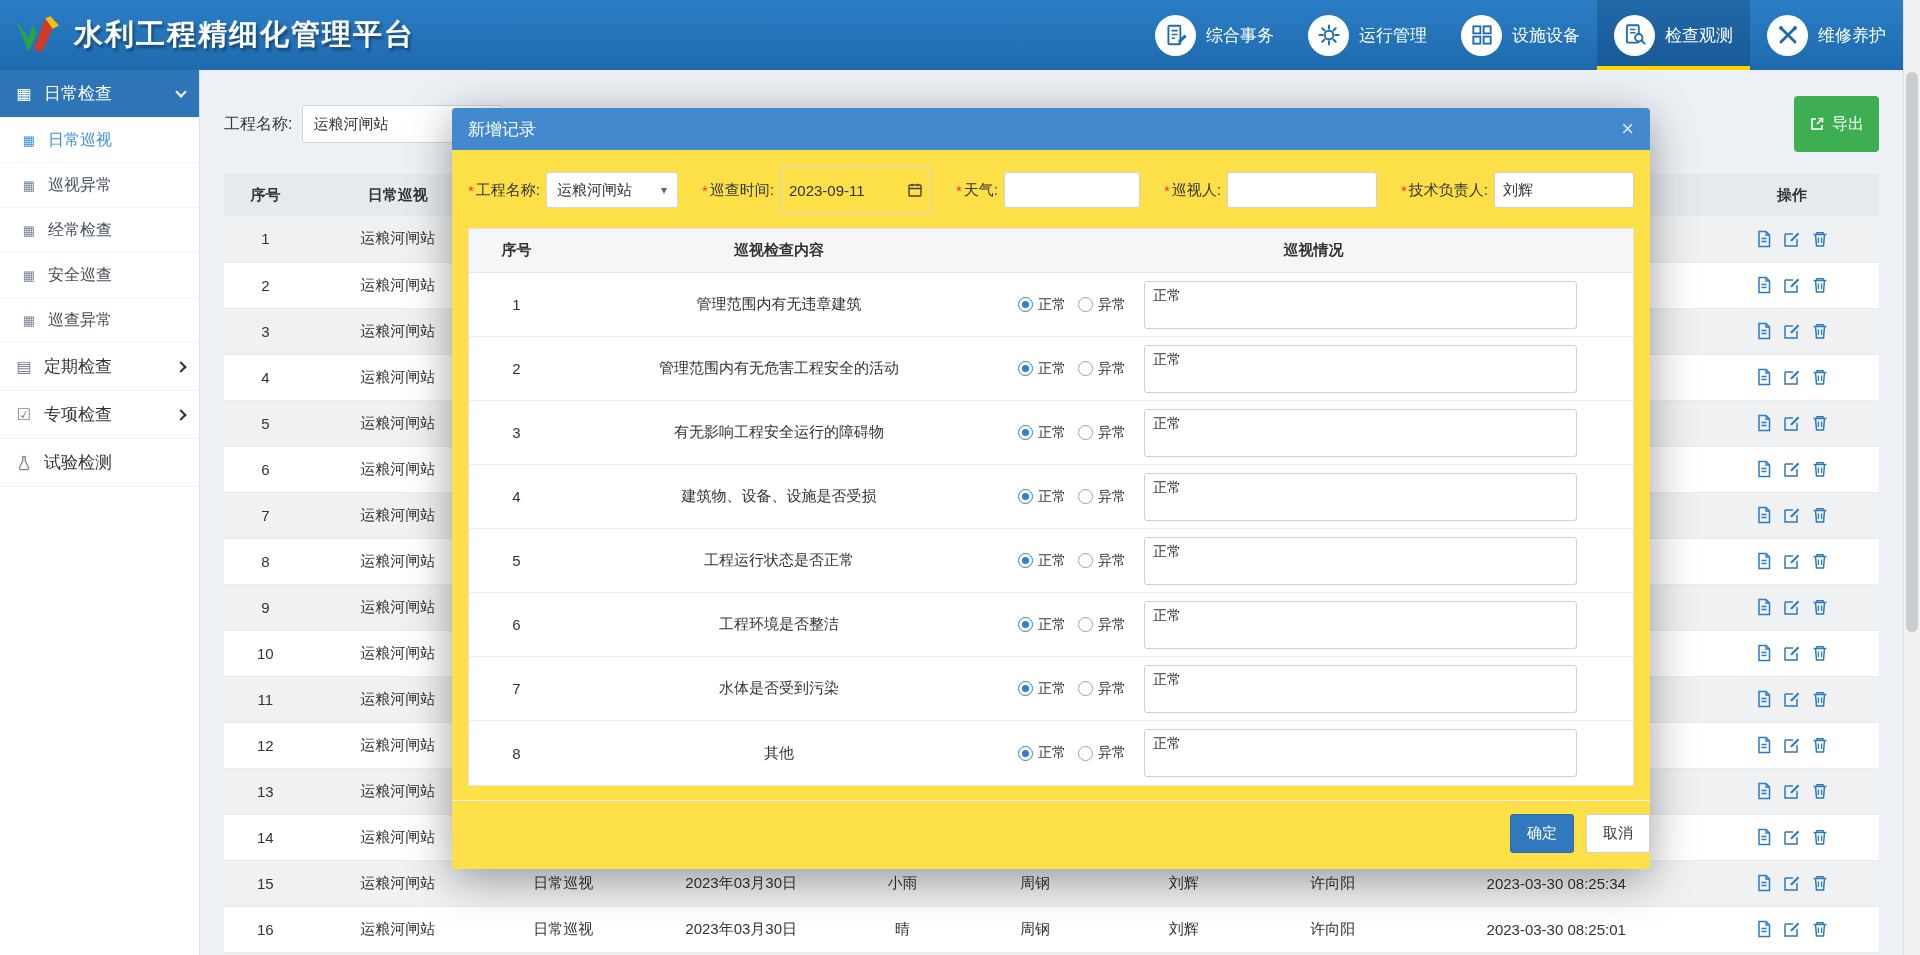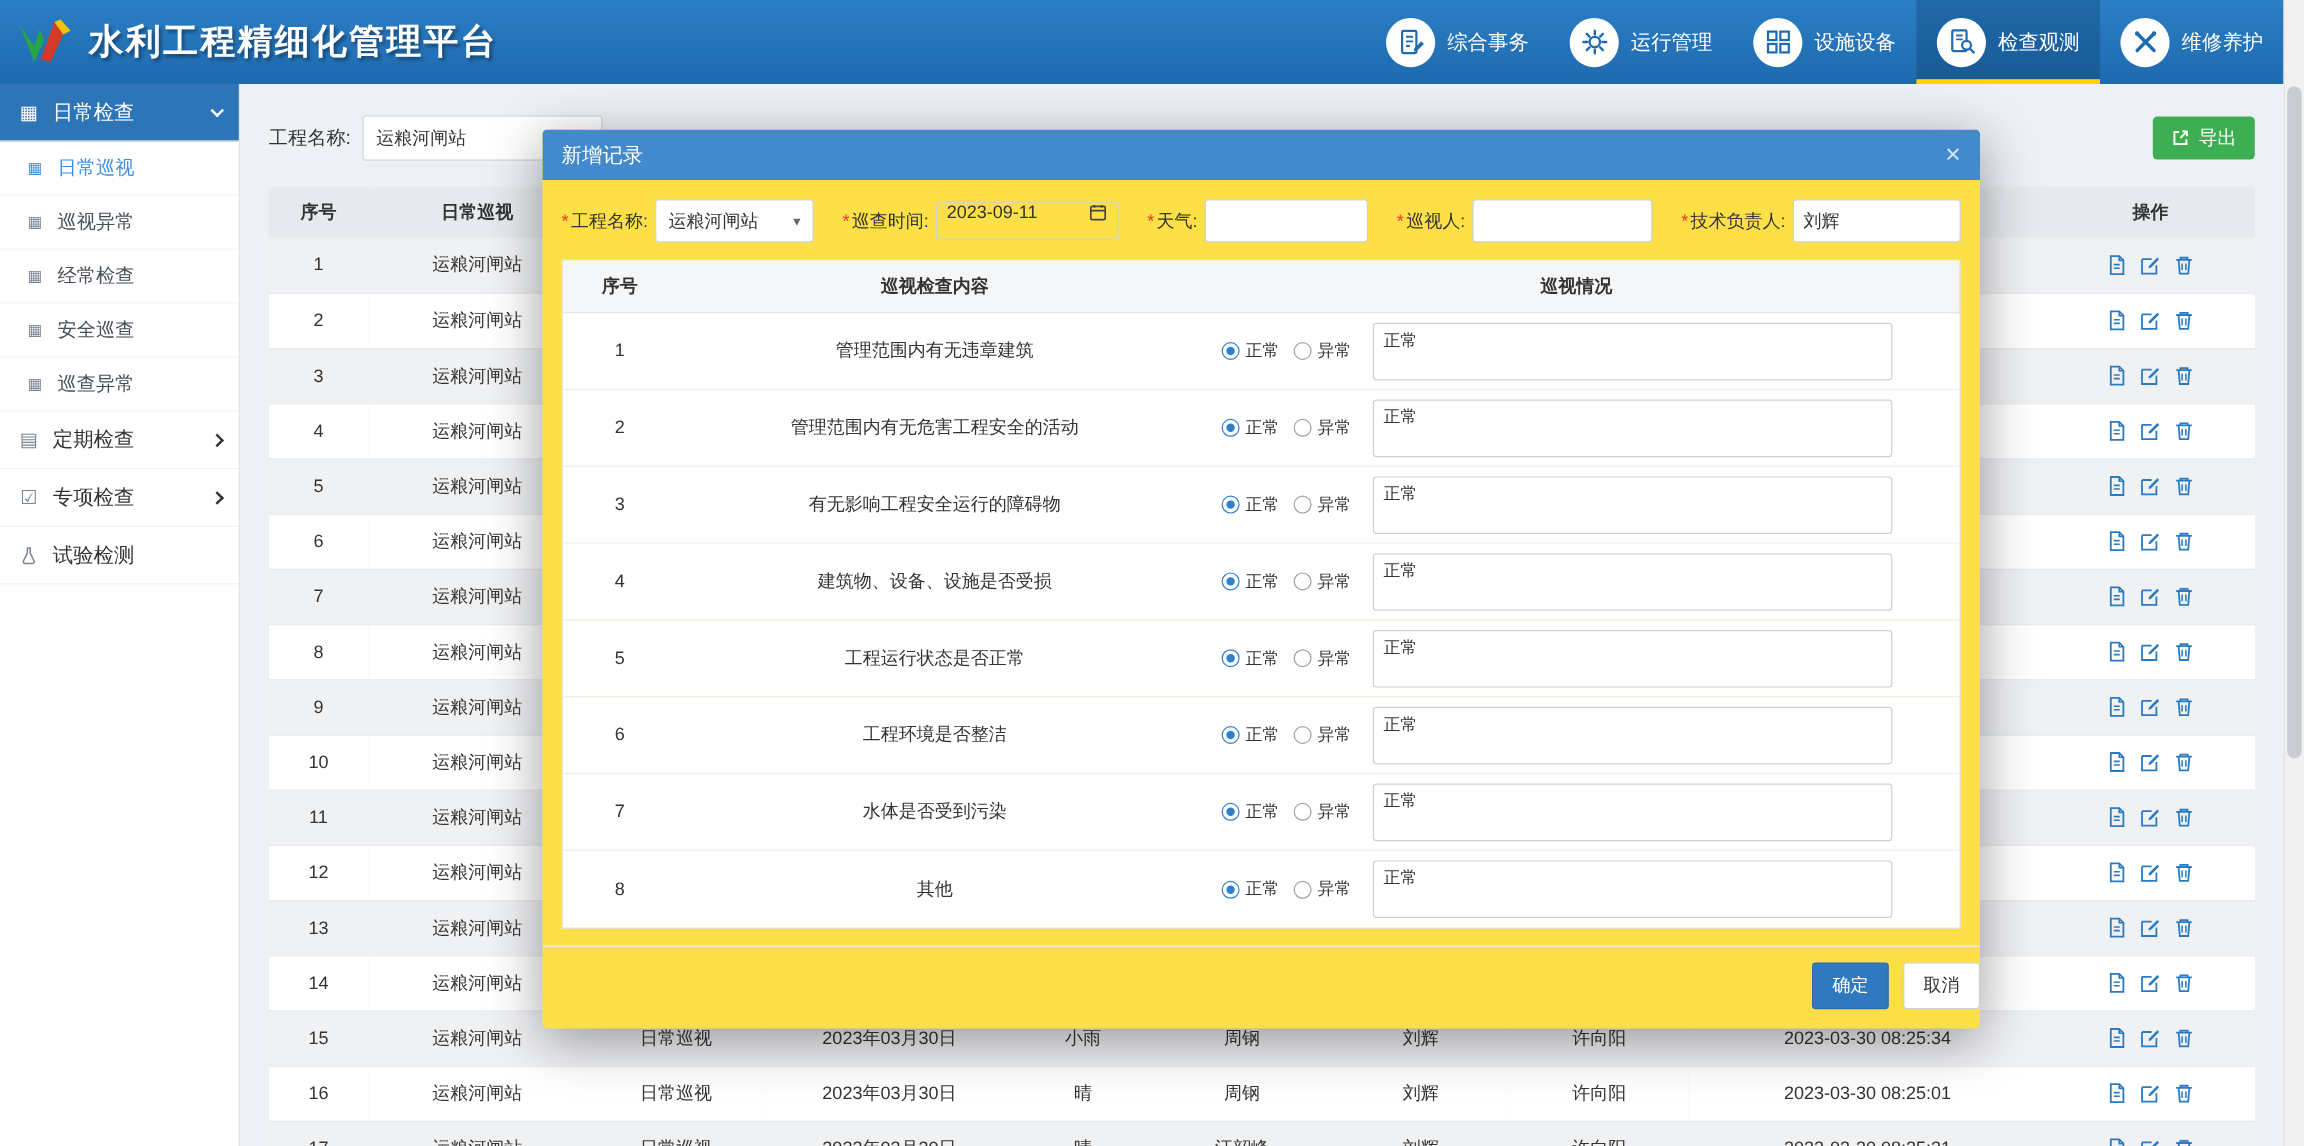--- a/index.html
+++ b/index.html
@@ -35,21 +35,21 @@
 .sb-item .sb-ico{font-size:13px}
 .sb-item.active{color:#3f8fdd}
 .sb-item.active .sb-ico{color:#3f8fdd}
 
 
 .main{position:absolute;left:200px;top:70px;right:17px;bottom:0;padding:26px 24px 0;overflow:hidden}
 .toolbar{display:flex;align-items:center;justify-content:space-between;margin-bottom:22px}
 .tb-field{display:flex;align-items:center;gap:10px;font-size:16px;color:#333}
 .select{background:#fff;border:1px solid #cfd6dd;border-radius:3px;height:38px;display:flex;align-items:center;justify-content:space-between;padding:0 10px;min-width:200px;font-size:15px;color:#333;cursor:pointer}
 .caret{color:#666;font-size:12px;margin-left:8px}
-.export-btn{display:flex;align-items:center;gap:7px;background:#3eae53;border:none;color:#fff;font-size:16px;height:36px;padding:0 15px;border-radius:4px;cursor:pointer;font-family:inherit}
+.export-btn{display:flex;align-items:center;gap:7px;background:#3eae53;border:none;color:#fff;font-size:16px;height:56px;padding:0 15px;border-radius:4px;cursor:pointer;font-family:inherit}
 .export-btn svg{width:16px;height:16px}
 
 table.records{width:100%;border-collapse:collapse;table-layout:fixed;font-size:15px}
 .records th{background:#e6eaee;height:42px;font-weight:bold;color:#333;text-align:center}
 .records td{height:46px;text-align:center;color:#333;border-bottom:1px solid #e9ecef;overflow:hidden;white-space:nowrap}
 .records tbody tr:nth-child(odd) td{background:#f0f1f3}
 .records tbody tr:nth-child(even) td{background:#fff}
 .row-actions{display:flex;justify-content:center;gap:8px}
 .row-actions .act{width:20px;height:20px;cursor:pointer;display:inline-flex}
 .row-actions svg{width:20px;height:20px}
@@ -58,21 +58,21 @@
 .modal{position:absolute;left:452px;top:108px;width:1198px;background:#fde047;border-radius:4px;box-shadow:0 10px 45px rgba(0,0,0,.38);z-index:100;overflow:hidden}
 .modal-header{height:42px;background:#4289cd;color:#fff;display:flex;align-items:center;padding:0 16px;font-size:17px}
 .modal-close{margin-left:auto;font-size:22px;color:#d9e6f3;cursor:pointer;line-height:1}
 .modal-body{padding:16px 16px 0}
 .modal-form{display:flex;align-items:center;justify-content:space-between;margin-bottom:14px}
 .f-item{display:flex;align-items:center;font-size:15px;color:#333;white-space:nowrap}
 .req{color:#e53935;margin-right:2px}
 .f-label{margin-right:6px}
 .txt-input{height:36px;border:1px solid #ccd2d8;border-radius:3px;padding:0 8px;font-size:15px;font-family:inherit;color:#333;background:#fff}
 .sel-sm{min-width:132px;height:36px}
-.date-input{width:152px;display:flex;align-items:flex-start;justify-content:space-between;border:1px solid #ccd2d8;border-radius:3px;height:32px;padding:0 8px;cursor:pointer;font-size:15px}
+.date-input{width:152px;display:flex;align-items:center;justify-content:space-between;border:1px solid #ccd2d8;border-radius:3px;height:48px;padding:0 8px;cursor:pointer;font-size:15px}
 .date-input svg{width:16px;height:16px}
 
 .checklist{border:1px solid #dfe3e7}
 .cl-header{display:flex;background:#f5f6f8;height:44px;align-items:center;border-bottom:1px solid #e3e6ea;font-size:15px;font-weight:bold;color:#333}
 .cl-row{display:flex;align-items:center;height:64px;border-bottom:1px solid #eceef1;font-size:15px;background:#fff}
 .cl-row:last-child{border-bottom:none}
 .cl-no{flex:0 0 95px;text-align:center}
 .cl-content{flex:0 0 430px;text-align:center}
 .cl-sit-h{flex:1;text-align:center}
 .cl-situation{flex:1;display:flex;align-items:center;padding:0 56px 0 24px;gap:8px}

